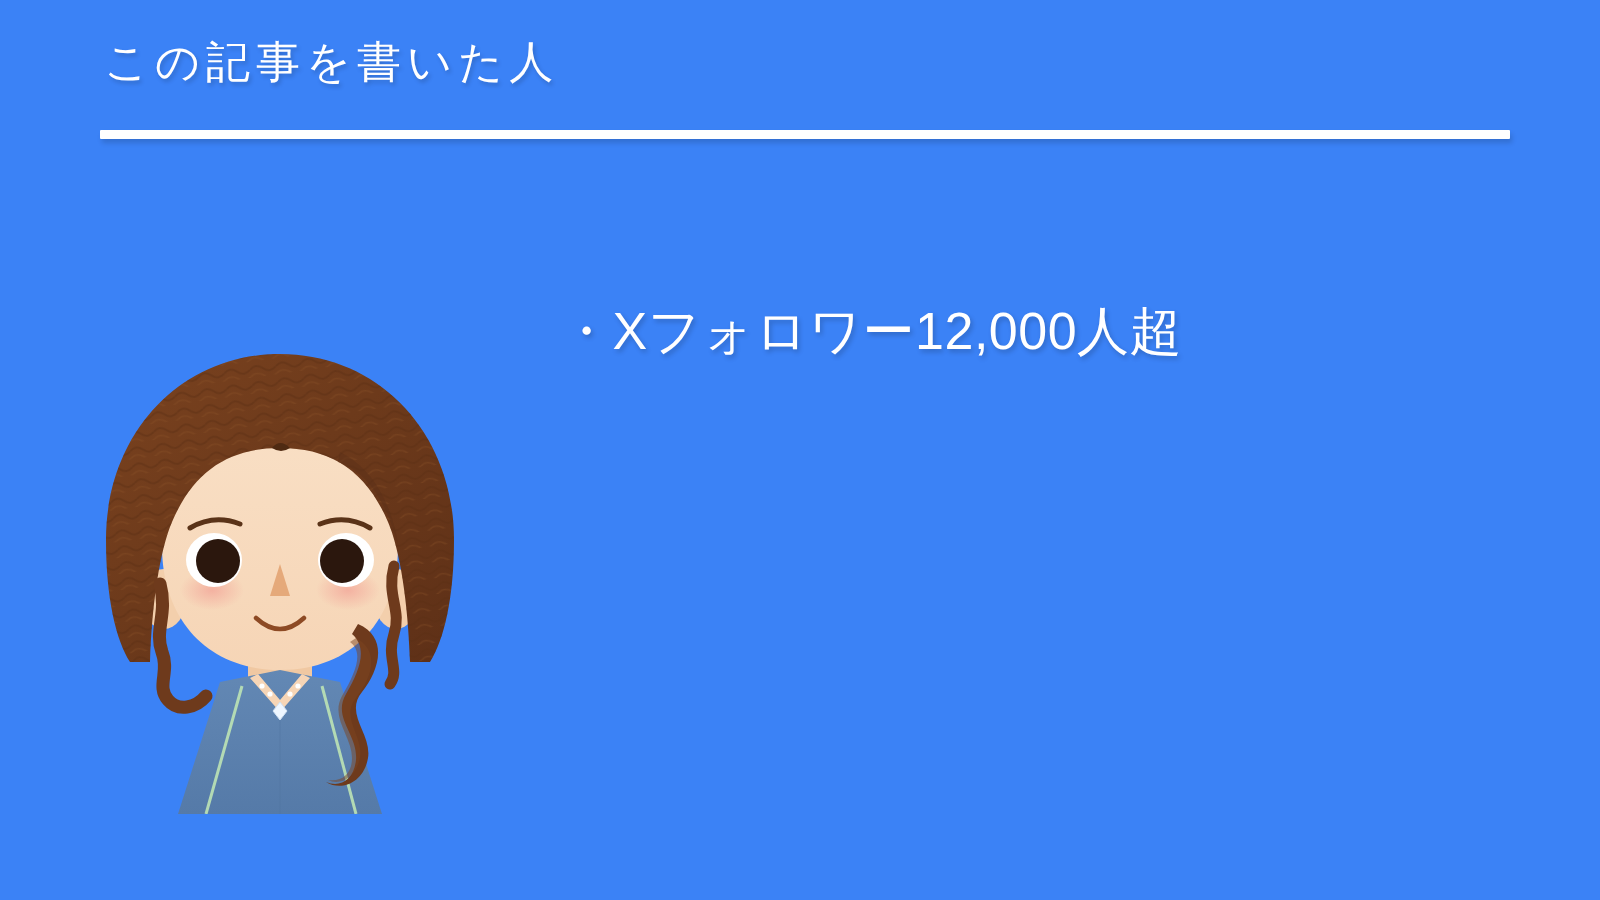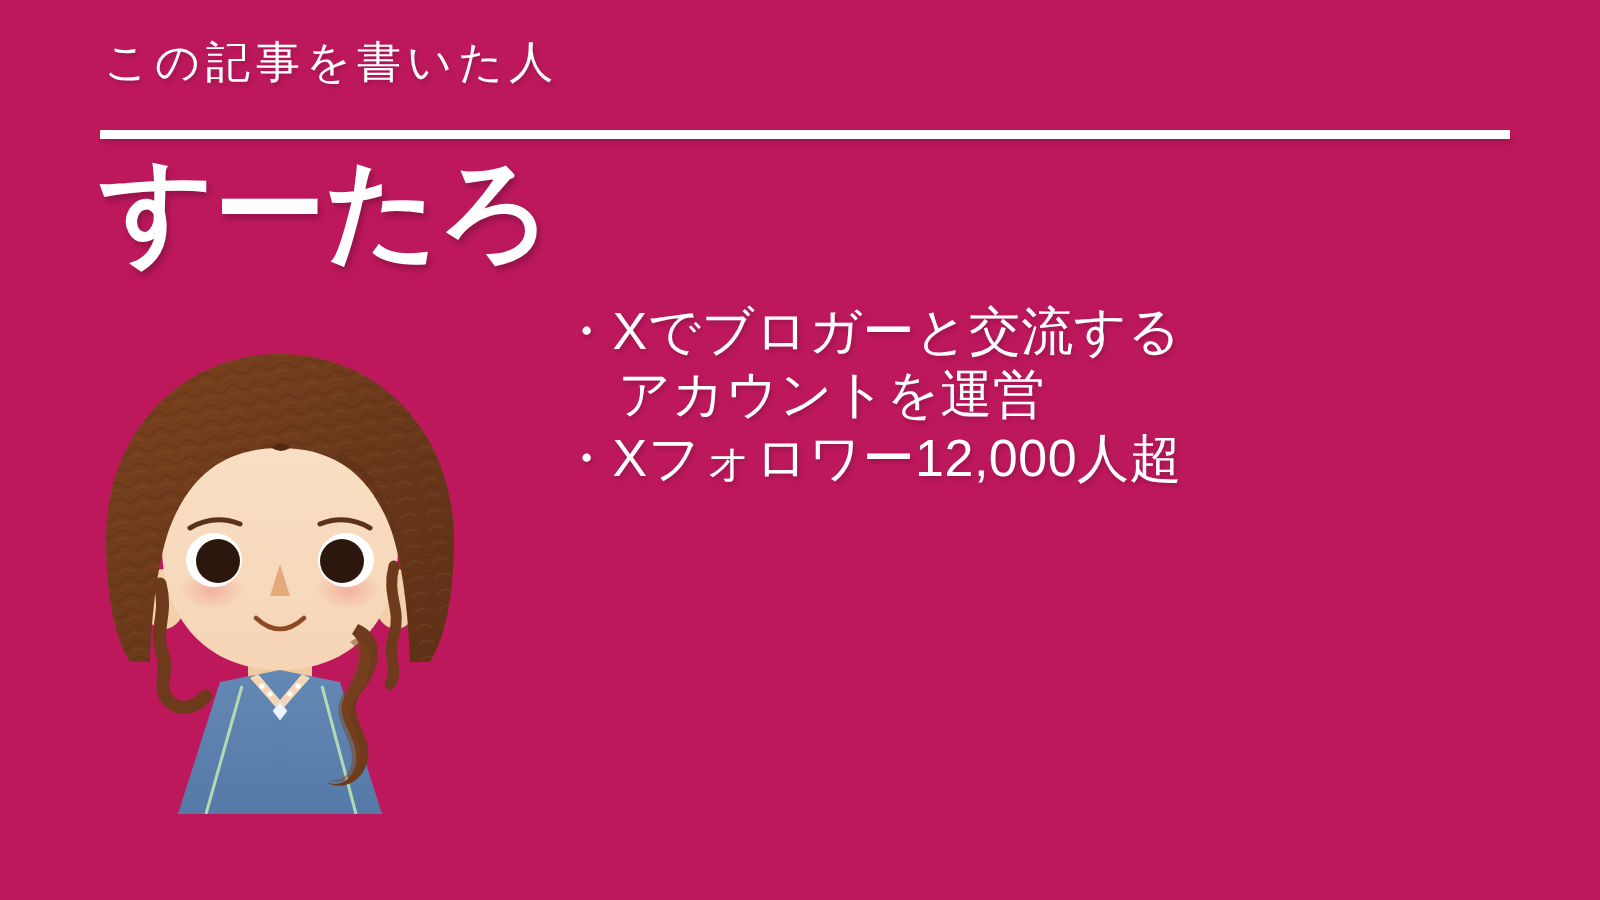--- a/index.html
+++ b/index.html
@@ -5,21 +5,21 @@
 <style>
   html, body {
     margin: 0;
     padding: 0;
     background: #ffffff;
   }
   #stage {
     position: relative;
     width: 1600px;
     height: 900px;
-    background: #be185d;
+    background: #3b82f6;
     overflow: hidden;
     font-family: "Liberation Sans", "DejaVu Sans", sans-serif;
   }
 
   
   .header-label {
     position: absolute;
     left: 104px;
     top: 40px;
     font-size: 44px;
@@ -87,21 +87,20 @@
 </style>
 </head>
 <body>
 
 <div id="stage">
 
   <div class="header-label">この記事を書いた人</div>
 
   <div class="divider"></div>
 
-  <div class="author-name">すーたろ</div>
 
   <div class="avatar">
     <svg viewBox="0 0 380 462" xmlns="http://www.w3.org/2000/svg" aria-hidden="true">
       <defs>
         <linearGradient id="hairGrad" x1="0" y1="0" x2="1" y2="1">
           <stop offset="0%" stop-color="#7a421f"></stop>
           <stop offset="45%" stop-color="#6d3a1b"></stop>
           <stop offset="100%" stop-color="#5e3017"></stop>
         </linearGradient>
         <linearGradient id="skinGrad" x1="0" y1="0" x2="0" y2="1">
@@ -205,24 +204,20 @@
                C 274 430 252 440 236 430 C 250 436 264 428 266 408
                C 268 382 242 366 256 342 C 270 318 278 296 262 282 Z" fill="#6e3a1c"></path>
         <path d="M266 286 C 292 300 280 328 266 346 C 250 366 274 384 270 406
                  C 266 426 250 434 238 428 C 252 430 262 422 262 406
                  C 262 384 240 366 252 344 C 266 320 274 300 260 290 Z" fill="#7b4420" opacity="0.5"></path>
     </svg>
   </div>
 
   <div class="bullets">
 
-    <div class="bullet-item">
-      <span class="bullet-line">・Xでブロガーと交流する</span>
-      <span class="bullet-line indent">アカウントを運営</span>
-    </div>
 
     <div class="bullet-item">
       <span class="bullet-line">・Xフォロワー12,000人超</span>
     </div>
 
 
   </div>
 
 </div>
 

